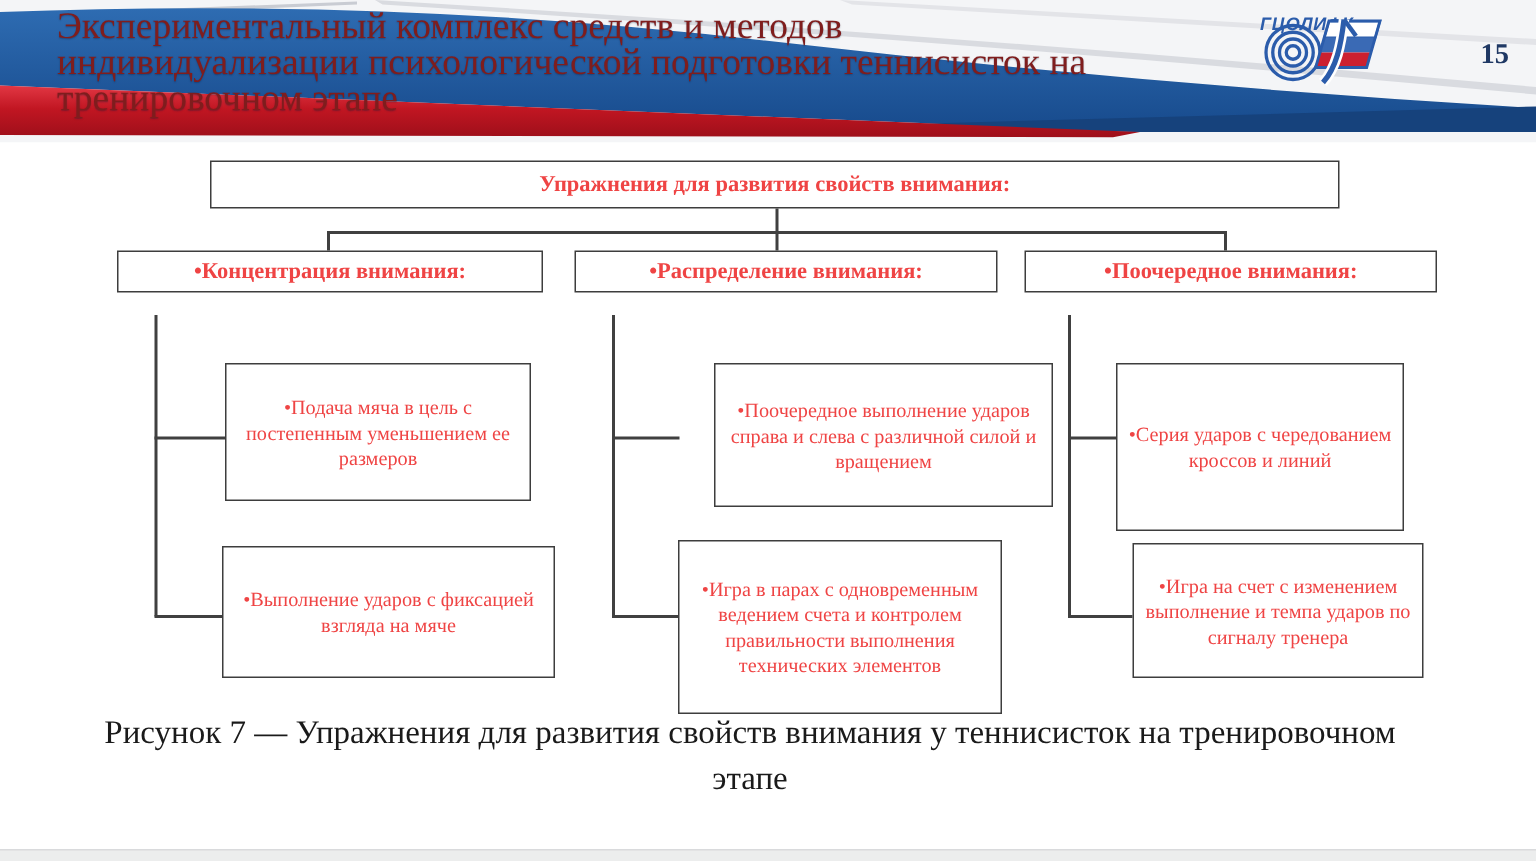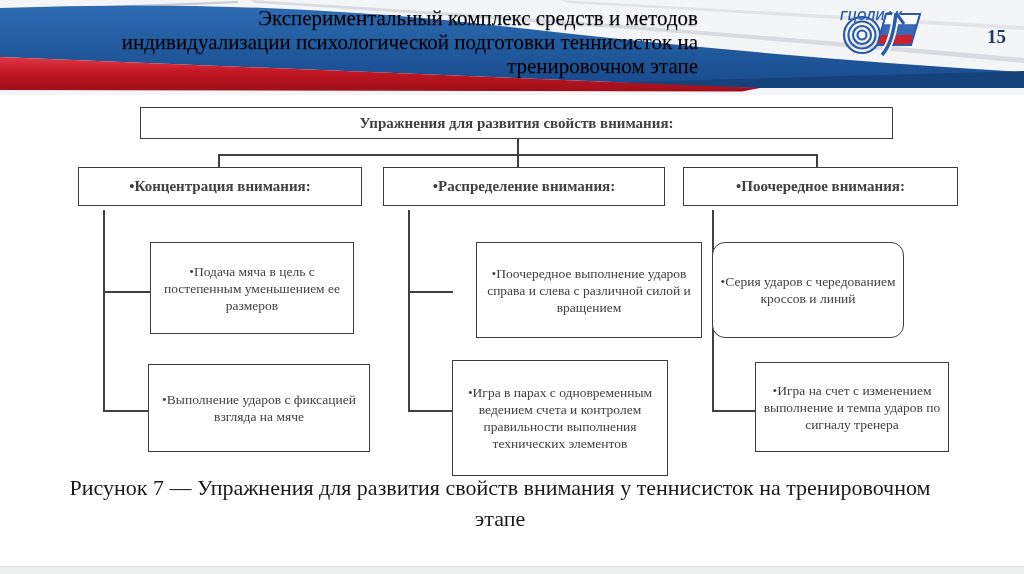--- a/index.html
+++ b/index.html
@@ -3,46 +3,46 @@
 <meta charset="utf-8">
 <style>
   html,body{margin:0;padding:0;background:#ffffff;}
   #stage{position:relative;width:1024px;height:574px;background:#ffffff;overflow:hidden;
          font-family:"Liberation Serif", serif;}
 
   
   .header{position:absolute;left:0;top:0;width:1024px;height:95px;}
   .header svg{position:absolute;left:0;top:0;}
   .slide-title{position:absolute;left:38px;top:6px;width:660px;
-               font-size:21px;line-height:24px;color:#000000;
-               text-shadow:0 1px 1px rgba(10,30,60,.35);text-align:right;}
+               font-size:25px;line-height:24px;color:#7f1d1d;
+               text-shadow:0 1px 1px rgba(10,30,60,.35);}
   .slide-title span{display:block;white-space:nowrap;}
   .page-number{position:absolute;right:18px;top:26px;font-size:19px;font-weight:bold;
                color:#1f3864;}
   .logo{position:absolute;left:838px;top:12px;width:120px;text-align:left;}
   .logo-text{font-size:12px;font-weight:bold;font-style:italic;color:#2b5cab;
              letter-spacing:.5px;margin-top:-3px;padding-left:2px;
              font-family:"Liberation Sans", sans-serif;}
 
   
   .box{position:absolute;border:1.5px solid #3d3d3d;background:#ffffff;
        display:flex;align-items:center;justify-content:center;text-align:center;
-       color:#404040;box-sizing:border-box;padding:4px 4px;}
+       color:#ef4444;box-sizing:border-box;padding:4px 4px;}
   .box.bold{font-weight:bold;}
   .root-box{left:140px;top:107px;width:753px;height:32px;font-size:15px;}
-  .cat{top:167px;height:39px;font-size:15px;}
+  .cat{top:167px;height:28px;font-size:15px;}
   .cat1{left:78px;width:284px;}
   .cat2{left:383px;width:282px;}
   .cat3{left:683px;width:275px;}
   .leaf{font-size:13.5px;line-height:17px;}
   .l1a{left:150px;top:242px;width:204px;height:92px;}
   .l1b{left:148px;top:364px;width:222px;height:88px;}
   .l2a{left:476px;top:242px;width:226px;height:96px;}
   .l2b{left:452px;top:360px;width:216px;height:116px;}
-  .l3a{left:712px;top:242px;width:192px;height:96px;border-radius:13px;}
+  .l3a{left:744px;top:242px;width:192px;height:112px;}
   .l3b{left:755px;top:362px;width:194px;height:90px;}
 
   .line{position:absolute;background:#404040;}
   .v{width:1.5px;} .h{height:1.5px;}
 
   
   .caption{position:absolute;left:50px;top:472px;width:900px;text-align:center;
            font-size:22px;line-height:31px;color:#1a1a1a;}
 
   .footer-strip{position:absolute;left:0;bottom:0;width:1024px;height:7px;

